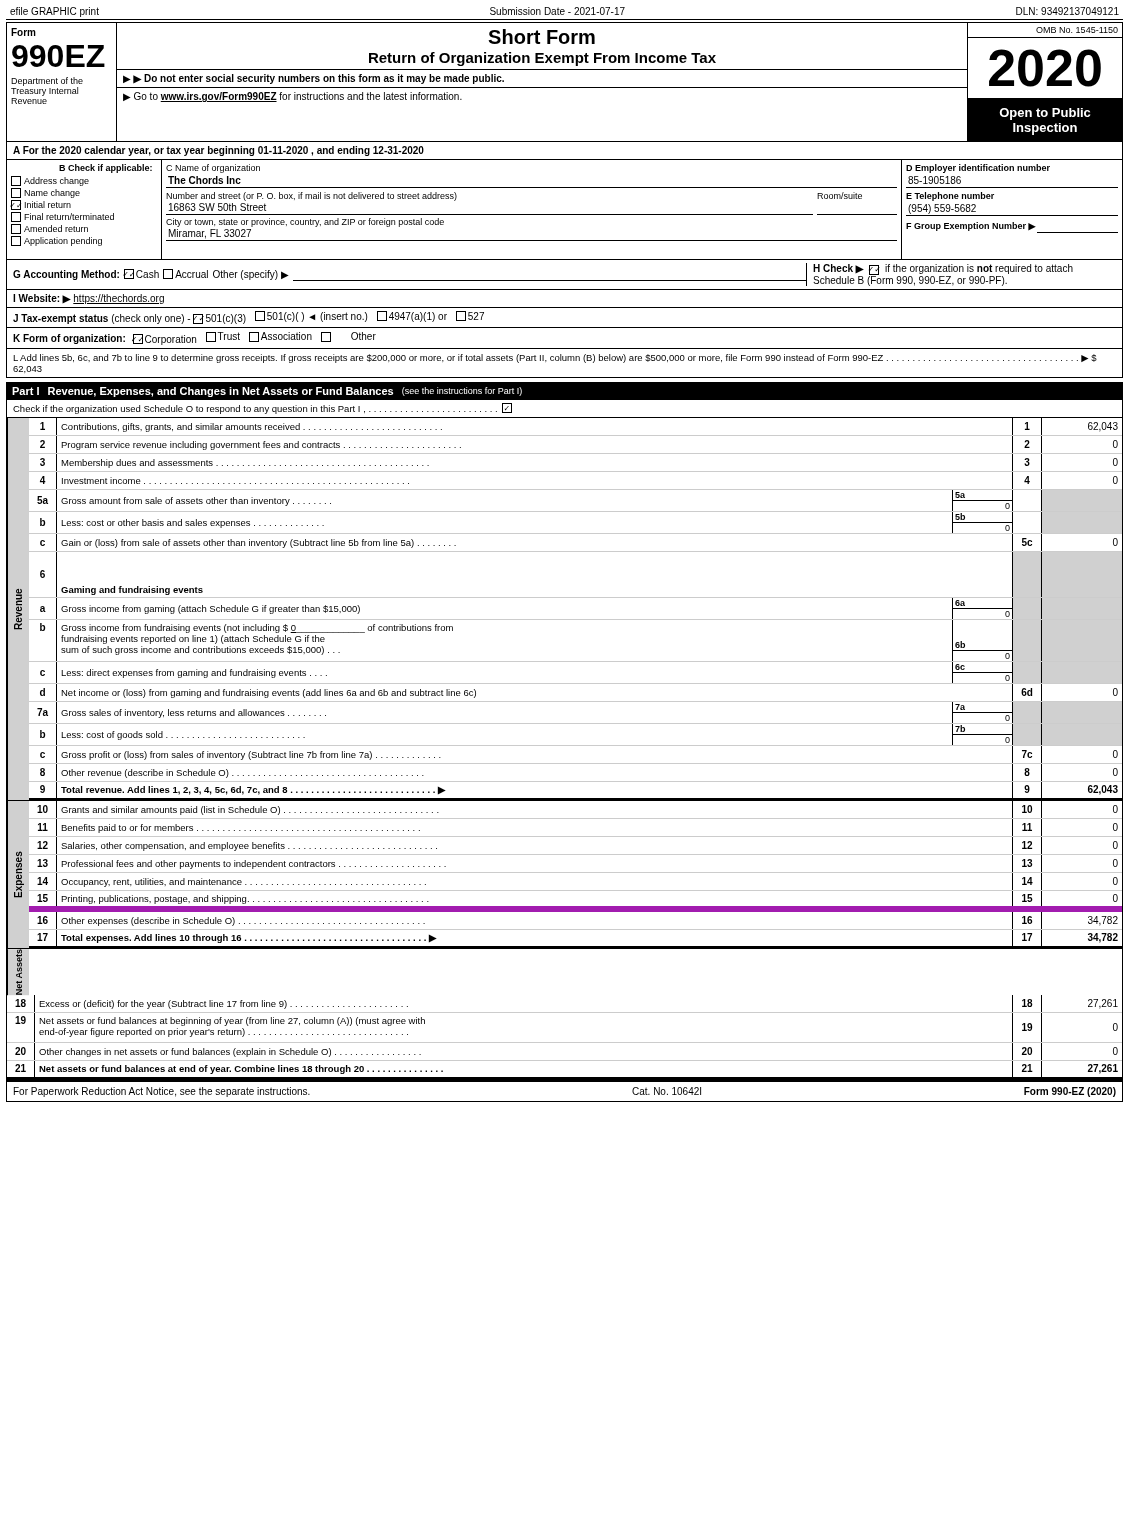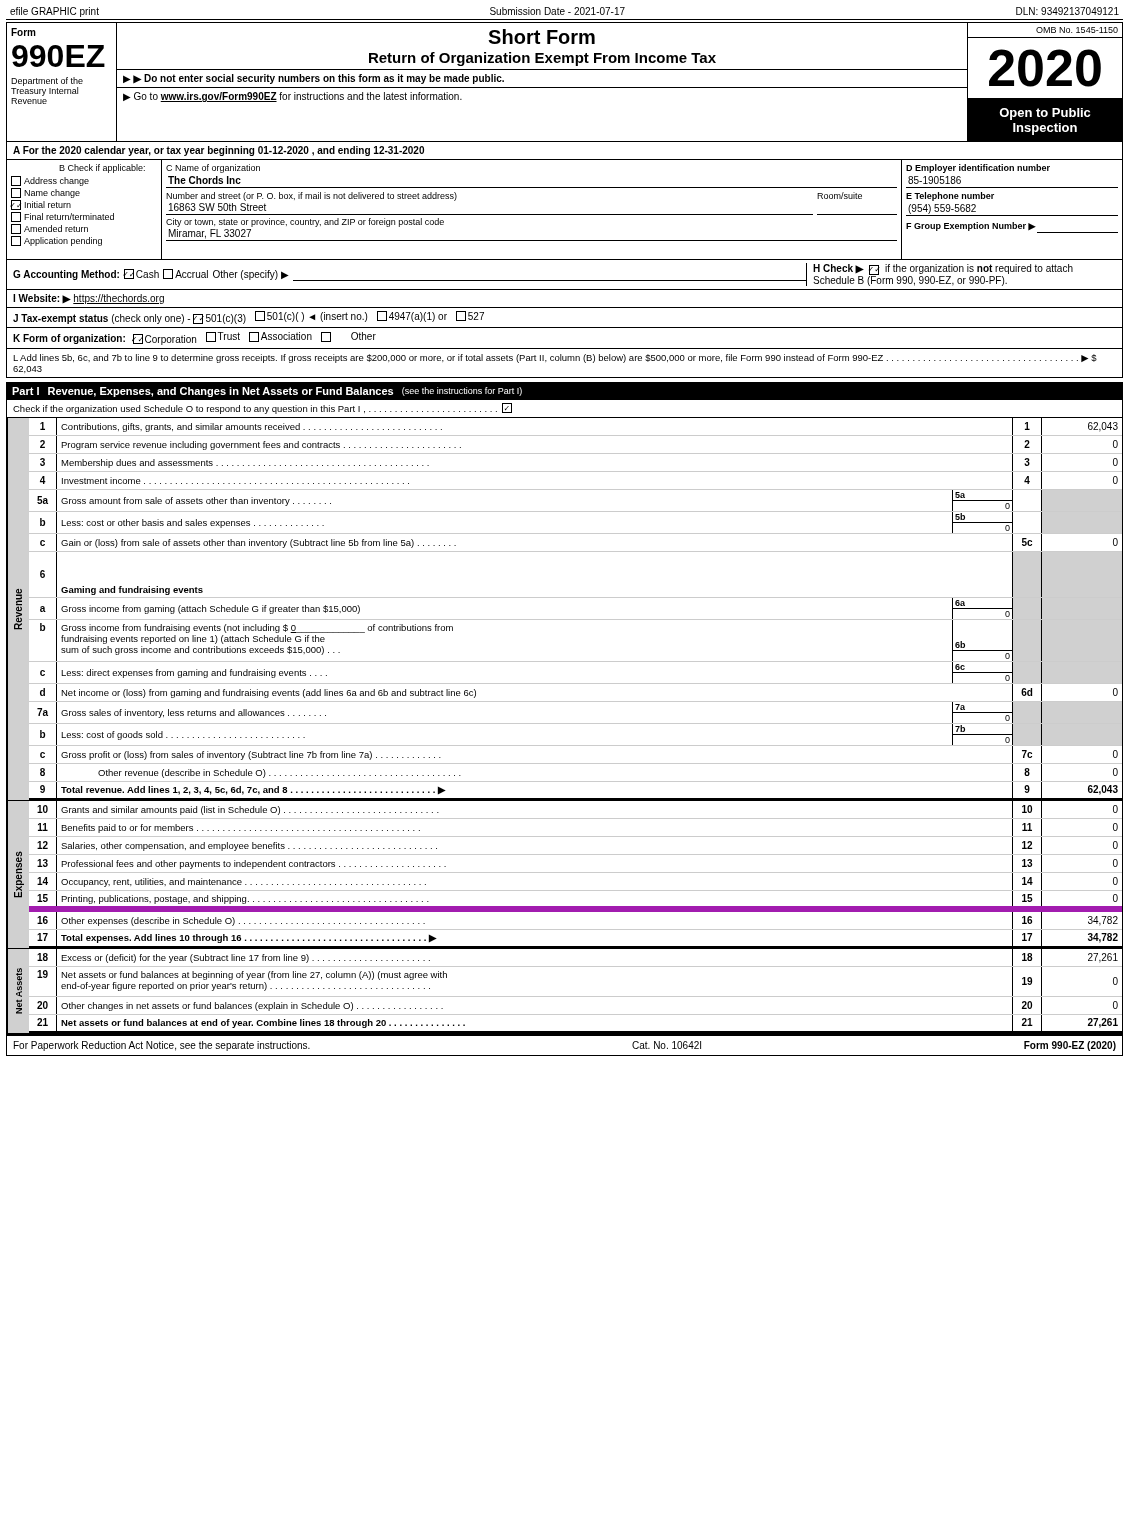--- a/index.html
+++ b/index.html
@@ -58,27 +58,27 @@
       <div style="display:flex; align-items:center; justify-content:center; padding:4px; border-bottom:1px solid #000;">
         <span style="font-size:52px; font-weight:bold; line-height:1;">2020</span>
       </div>
       <div style="background:#000; color:#fff; padding:6px 4px; text-align:center; font-size:13px; font-weight:bold; flex:1; display:flex; align-items:center; justify-content:center;">
         <span>Open to Public Inspection</span>
       </div>
     </div>
   </div>
 
   <div style="border:1px solid #000; border-top:none; padding:3px 6px; font-size:10px;">
-    <strong>A For the 2020 calendar year, or tax year beginning 01-12-2020 , and ending 12-31-2020</strong>
+    <strong>A For the 2020 calendar year, or tax year beginning 01-11-2020 , and ending 12-31-2020</strong>
   </div>
 
   <div style="border:1px solid #000; border-top:none; display:flex; min-height:100px;">
 
     <div style="width:155px; border-right:1px solid #000; padding:3px 4px;">
-      <div style="font-size:9px; font-weight:normal; margin-bottom:3px;padding-left:48px;"><span>B Check if applicable:</span></div>
+      <div style="font-size:9px; font-weight:bold; margin-bottom:3px;padding-left:48px;"><span>B Check if applicable:</span></div>
       <div style="display:flex; align-items:center; margin-bottom:2px; font-size:9px;">
         <span class="cb" style="width:10px;height:10px;border:1px solid #000;display:inline-flex;align-items:center;justify-content:center;margin-right:3px;"></span>
         <span>Address change</span>
       </div>
       <div style="display:flex; align-items:center; margin-bottom:2px; font-size:9px;">
         <span class="cb" style="width:10px;height:10px;border:1px solid #000;display:inline-flex;align-items:center;justify-content:center;margin-right:3px;"></span>
         <span>Name change</span>
       </div>
       <div style="display:flex; align-items:center; margin-bottom:2px; font-size:9px;">
         <span class="cb checked" style="width:10px;height:10px;border:1px solid #000;display:inline-flex;align-items:center;justify-content:center;margin-right:3px;font-size:8px;">✓</span>
@@ -350,21 +350,21 @@
 
       <div style="display:flex; border-bottom:1px solid #ccc; min-height:18px;">
         <div style="width:28px; display:flex; align-items:center; justify-content:center; font-size:10px; font-weight:bold; border-right:1px solid #000; flex-shrink:0;">c</div>
         <div style="flex:1; padding:2px 4px; font-size:9.5px; display:flex; align-items:center;">Gross profit or (loss) from sales of inventory (Subtract line 7b from line 7a) . . . . . . . . . . . . .</div>
         <div style="width:30px; display:flex; align-items:center; justify-content:center; font-size:10px; font-weight:bold; border-left:1px solid #000; border-right:1px solid #000; flex-shrink:0;">7c</div>
         <div style="width:80px; text-align:right; padding:2px 4px; font-size:10px; display:flex; align-items:center; justify-content:flex-end;">0</div>
       </div>
 
       <div style="display:flex; border-bottom:1px solid #ccc; min-height:18px;">
         <div style="width:28px; display:flex; align-items:center; justify-content:center; font-size:10px; font-weight:bold; border-right:1px solid #000; flex-shrink:0;">8</div>
-        <div style="flex:1; padding:2px 4px; font-size:9.5px; display:flex; align-items:center;margin-left:37px;">Other revenue (describe in Schedule O) . . . . . . . . . . . . . . . . . . . . . . . . . . . . . . . . . . . . .</div>
+        <div style="flex:1; padding:2px 4px; font-size:9.5px; display:flex; align-items:center;">Other revenue (describe in Schedule O) . . . . . . . . . . . . . . . . . . . . . . . . . . . . . . . . . . . . .</div>
         <div style="width:30px; display:flex; align-items:center; justify-content:center; font-size:10px; font-weight:bold; border-left:1px solid #000; border-right:1px solid #000; flex-shrink:0;">8</div>
         <div style="width:80px; text-align:right; padding:2px 4px; font-size:10px; display:flex; align-items:center; justify-content:flex-end;">0</div>
       </div>
 
       <div style="display:flex; border-bottom:2px solid #000; min-height:18px; font-weight:bold;">
         <div style="width:28px; display:flex; align-items:center; justify-content:center; font-size:10px; font-weight:bold; border-right:1px solid #000; flex-shrink:0;">9</div>
         <div style="flex:1; padding:2px 4px; font-size:9.5px; display:flex; align-items:center; font-weight:bold;">Total revenue. Add lines 1, 2, 3, 4, 5c, 6d, 7c, and 8 . . . . . . . . . . . . . . . . . . . . . . . . . . . . ▶</div>
         <div style="width:30px; display:flex; align-items:center; justify-content:center; font-size:10px; font-weight:bold; border-left:1px solid #000; border-right:1px solid #000; flex-shrink:0;">9</div>
         <div style="width:80px; text-align:right; padding:2px 4px; font-size:10px; display:flex; align-items:center; justify-content:flex-end; font-weight:bold;">62,043</div>
       </div>
@@ -426,21 +426,21 @@
 
       <div style="display:flex; border-bottom:2px solid #000; min-height:18px; font-weight:bold;">
         <div style="width:28px; display:flex; align-items:center; justify-content:center; font-size:10px; font-weight:bold; border-right:1px solid #000; flex-shrink:0;">17</div>
         <div style="flex:1; padding:2px 4px; font-size:9.5px; display:flex; align-items:center; font-weight:bold;">Total expenses. Add lines 10 through 16 . . . . . . . . . . . . . . . . . . . . . . . . . . . . . . . . . . . ▶</div>
         <div style="width:30px; display:flex; align-items:center; justify-content:center; font-size:10px; font-weight:bold; border-left:1px solid #000; border-right:1px solid #000; flex-shrink:0;">17</div>
         <div style="width:80px; text-align:right; padding:2px 4px; font-size:10px; display:flex; align-items:center; justify-content:flex-end; font-weight:bold;">34,782</div>
       </div>
     </div>
   </div>
 
-  <div style="display:flex; border:1px solid #000; border-top:none;">
+  <div style="display:flex; border:1px solid #000; border-top:none;flex-direction:column;">
     <div style="width:22px; background:#d0d0d0; border-right:1px solid #000; display:flex; align-items:center; justify-content:center; writing-mode:vertical-rl; text-orientation:mixed; transform:rotate(180deg); font-size:9px; font-weight:bold; flex-shrink:0;">Net Assets</div>
     <div style="flex:1;">
 
       <div style="display:flex; border-bottom:1px solid #ccc; min-height:18px;">
         <div style="width:28px; display:flex; align-items:center; justify-content:center; font-size:10px; font-weight:bold; border-right:1px solid #000; flex-shrink:0;">18</div>
         <div style="flex:1; padding:2px 4px; font-size:9.5px; display:flex; align-items:center;">Excess or (deficit) for the year (Subtract line 17 from line 9) . . . . . . . . . . . . . . . . . . . . . . .</div>
         <div style="width:30px; display:flex; align-items:center; justify-content:center; font-size:10px; font-weight:bold; border-left:1px solid #000; border-right:1px solid #000; flex-shrink:0;">18</div>
         <div style="width:80px; text-align:right; padding:2px 4px; font-size:10px; display:flex; align-items:center; justify-content:flex-end;">27,261</div>
       </div>
 

